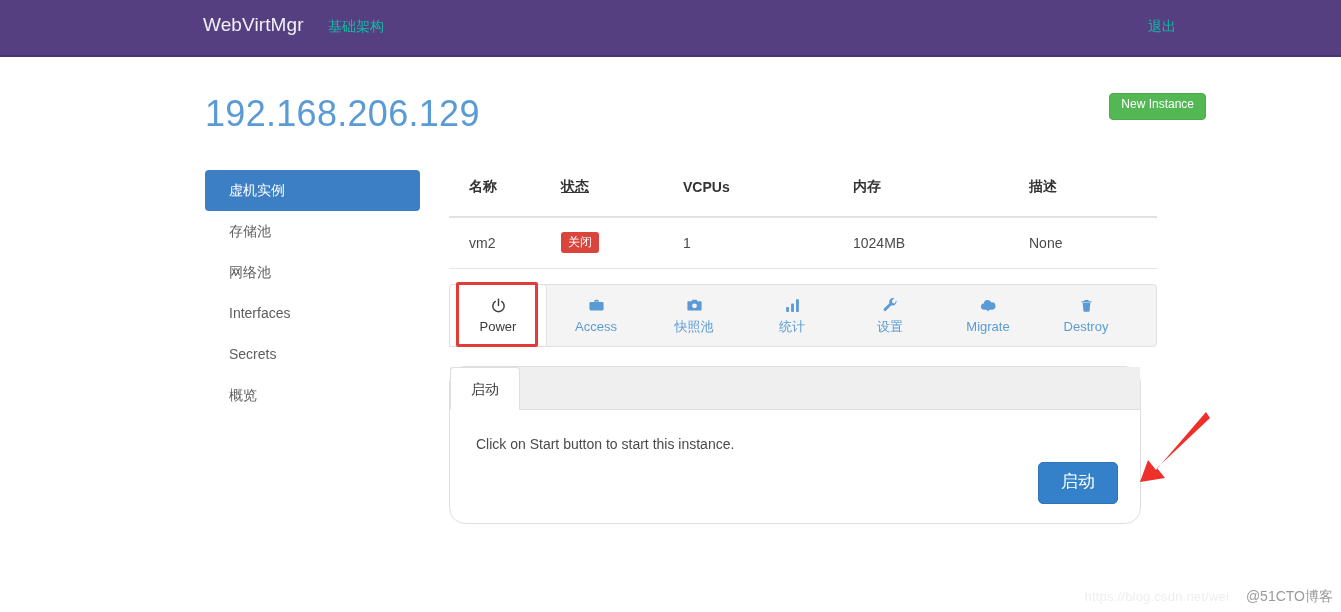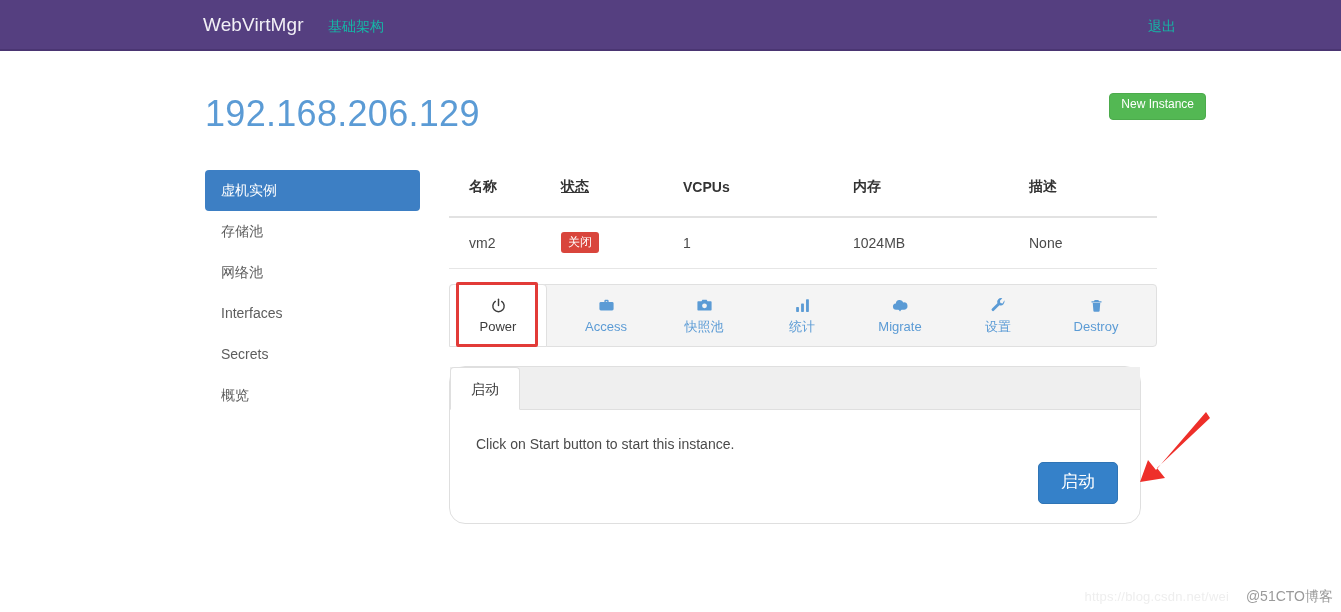--- a/index.html
+++ b/index.html
@@ -8,21 +8,21 @@
     height: 612px;
     background: #ffffff;
     font-family: "Liberation Sans", "DejaVu Sans", sans-serif;
     overflow: hidden;
   }
   .page { position: relative; width: 1341px; height: 612px; background: #fff; }
 
   
   .navbar {
     position: absolute; top: 0; left: 0;
-    width: 1341px; height: 51px;
+    width: 1341px; height: 57px;
     background: #553f80;
     border-bottom: 2px solid #4a3572;
   }
   .nav-inner {
     position: relative; width: 1341px; height: 51px;
   }
   .brand {
     position: absolute; left: 203px; top: 13px;
     font-size: 19px; color: #f2f0f6; font-weight: 400;
     letter-spacing: .1px; line-height: 24px;
@@ -52,21 +52,21 @@
     white-space: nowrap; cursor: pointer;
   }
 
   
   .sidebar {
     position: absolute; left: 205px; top: 170px;
     width: 215px;
   }
   .side-item {
     display: block; height: 41px; line-height: 41px;
-    padding-left: 16px; font-size: 14px; color: #5d5d5d;
+    padding-left: 24px; font-size: 14px; color: #5d5d5d;
     border-radius: 4px; cursor: pointer; white-space: nowrap;
   }
   .side-item.active {
     background: #3d7fc4; color: #ffffff;
   }
 
   
   .content {
     position: absolute; left: 449px; top: 168px;
     width: 708px;
@@ -108,21 +108,21 @@
     gap: 4px; cursor: pointer;
     color: #5b9bd5; font-size: 13px; line-height: 16px;
     position: relative;
   }
   .tool .ic { height: 19px; display: flex; align-items: center; }
   .tool.active {
     background: #ffffff;
     border: 1px solid #e0e0e0;
     border-radius: 4px 4px 0 0;
     color: #3c3c3c;
-    margin: -1px 10px -1px -1px;
+    margin: -1px 0 -1px -1px;
   }
   .tool.active .ic svg { stroke: #3c3c3c; fill: none; }
   .tool svg { display: block; }
   .red-box {
     position: absolute; left: 456px; top: 282px;
     width: 82px; height: 65px;
     border: 3px solid #e23b38; border-radius: 2px;
     pointer-events: none;
   }
 
@@ -265,35 +265,35 @@
           <rect x="3" y="14" width="4" height="7" rx="1"></rect>
           <rect x="10" y="9" width="4" height="12" rx="1"></rect>
           <rect x="17" y="3" width="4" height="18" rx="1"></rect>
         </svg>
       </span>
       <span>统计</span>
     </div>
 
     <div class="tool">
       <span class="ic">
+        <svg width="17" height="17" viewBox="0 0 24 24" fill="#5b9bd5">
+          <path d="M20.3 4.6a5.5 5.5 0 0 1-7 7L5.8 19a2 2 0 1 1-2.8-2.8l7.4-7.4a5.5 5.5 0 0 1 7-7L14 5.2l.7 3.1 3.1.7z"></path>
+        </svg>
+      </span>
+      <span>设置</span>
+    </div>
+
+    <div class="tool">
+      <span class="ic">
         <svg width="20" height="17" viewBox="0 0 24 24" fill="#5b9bd5">
           <path d="M6.5 18a4.5 4.5 0 0 1-.4-8.98 5.5 5.5 0 0 1 10.6-1.4A4.2 4.2 0 0 1 18 18z"></path>
           <path d="M12 20.5l3.2-4.2H8.8z"></path>
         </svg>
       </span>
       <span>Migrate</span>
-    </div>
-
-    <div class="tool">
-      <span class="ic">
-        <svg width="17" height="17" viewBox="0 0 24 24" fill="#5b9bd5">
-          <path d="M20.3 4.6a5.5 5.5 0 0 1-7 7L5.8 19a2 2 0 1 1-2.8-2.8l7.4-7.4a5.5 5.5 0 0 1 7-7L14 5.2l.7 3.1 3.1.7z"></path>
-        </svg>
-      </span>
-      <span>设置</span>
     </div>
 
     <div class="tool">
       <span class="ic">
         <svg width="15" height="17" viewBox="0 0 24 24" fill="#5b9bd5">
           <path d="M9 3h6l1 2h4v2H4V5h4z"></path>
           <path d="M6 8h12l-1 12.2a1.8 1.8 0 0 1-1.8 1.8H8.8A1.8 1.8 0 0 1 7 20.2z"></path>
         </svg>
       </span>
       <span>Destroy</span>

